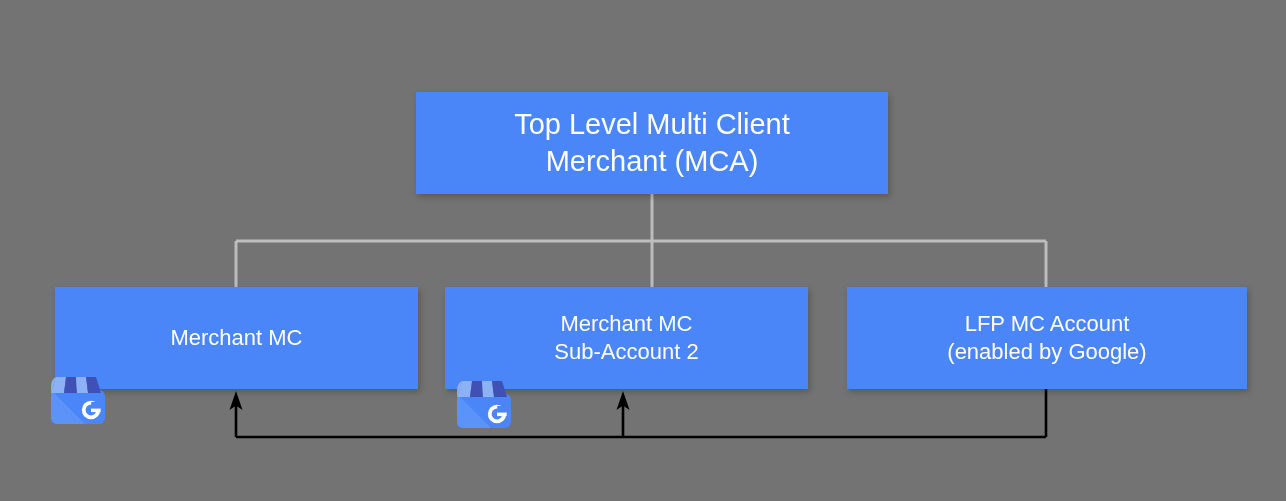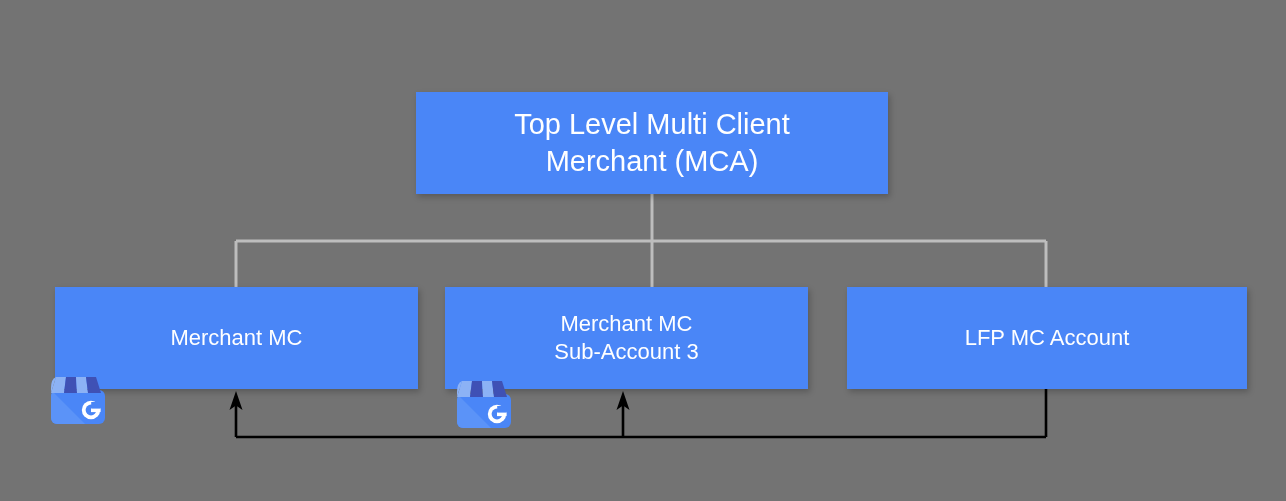--- a/index.html
+++ b/index.html
@@ -124,25 +124,26 @@
     <span class="line">Top Level Multi Client</span>
     <span class="line">Merchant (MCA)</span>
   </div>
 
   <div class="node" id="node-sub1">
     <span class="line">Merchant MC</span>
   </div>
 
   <div class="node" id="node-sub2">
     <span class="line">Merchant MC</span>
-    <span class="line">Sub-Account 3</span>
+    <span class="line">Sub-Account 2</span>
   </div>
 
   <div class="node" id="node-lfp">
     <span class="line">LFP MC Account</span>
+    <span class="line">(enabled by Google)</span>
   </div>
 
   <svg class="gmb-icon" id="gmb-icon-1" viewBox="0 0 72 72">
     <defs>
       <clipPath id="gmbBody1">
           <rect x="9" y="28" width="54" height="34" rx="6" ry="6"></rect>
         </clipPath>
     </defs>
 
     <rect x="9" y="28" width="54" height="34" rx="6" ry="6" fill="#4a86f7"></rect>

